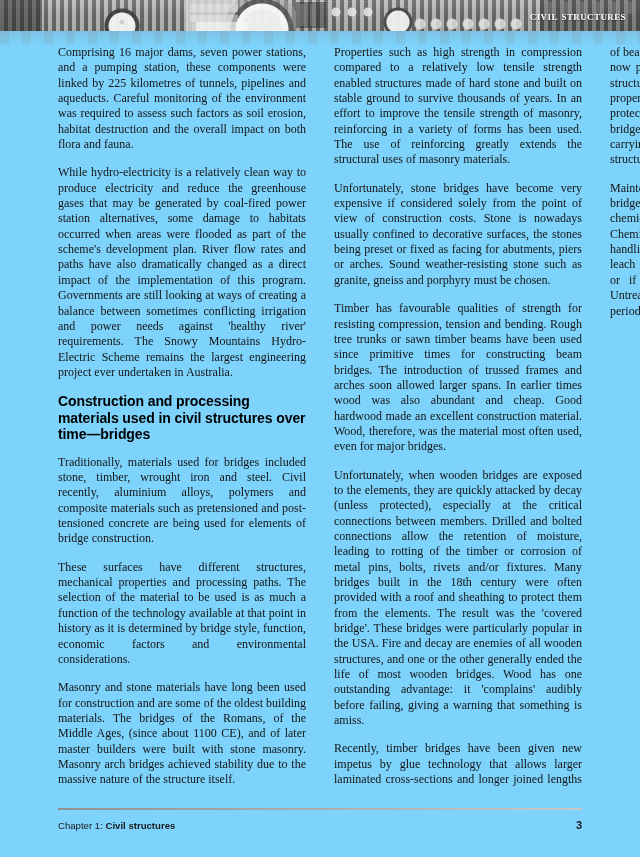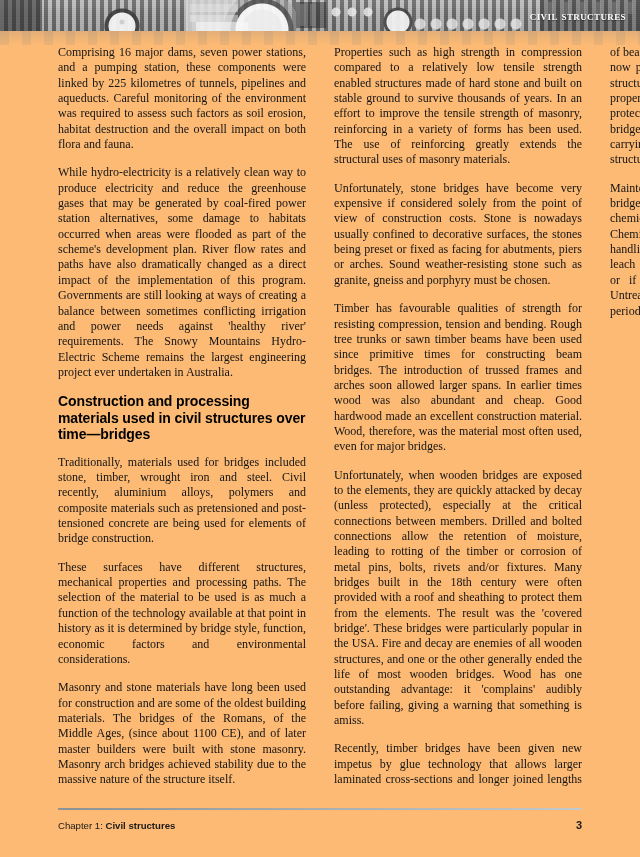--- a/index.html
+++ b/index.html
@@ -12,21 +12,21 @@
     height: 857px;
     overflow: hidden;
     font-family: "Liberation Serif", serif;
     color: #1a1a1a;
   }
 
   .page {
     position: relative;
     width: 640px;
     height: 857px;
-    background: #fdba74;
+    background: #7dd3fc;
   }
 
   
   .header-banner {
     position: absolute;
     top: 0; left: 0;
     width: 640px;
     height: 31px;
     overflow: hidden;
     background: #6e7173;

